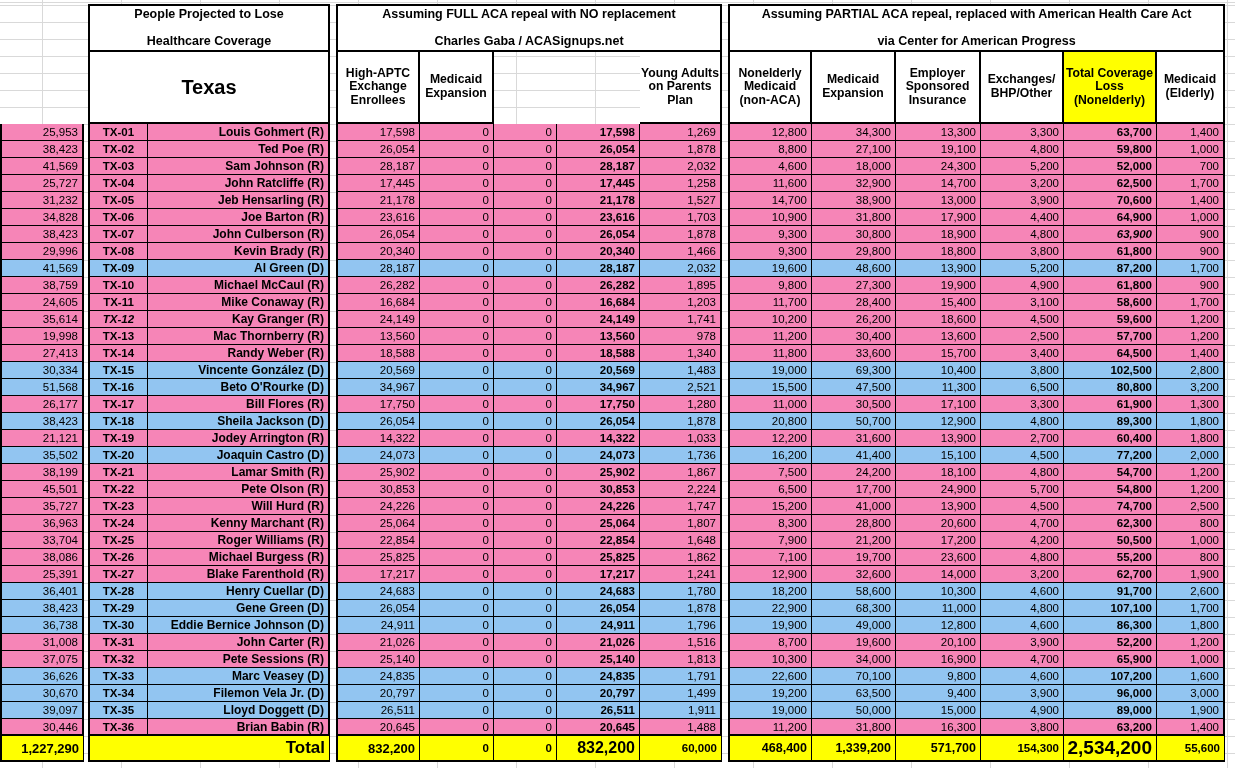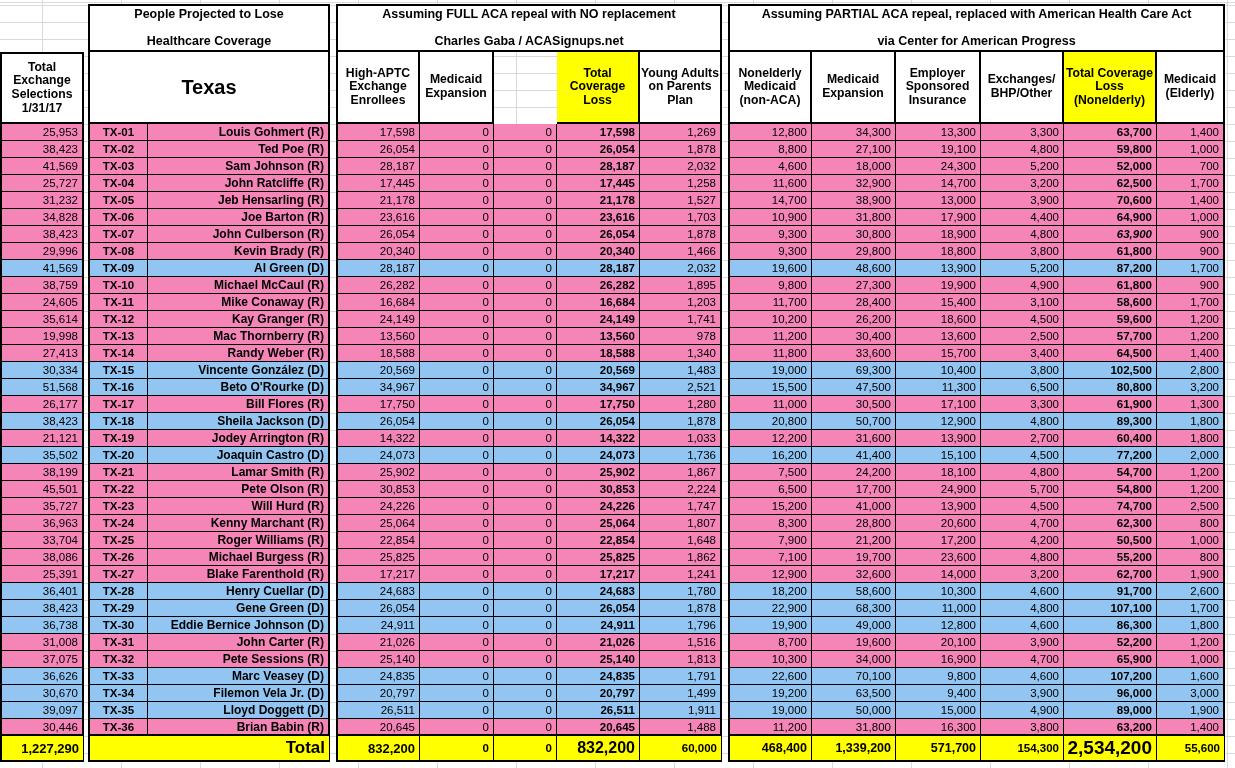--- a/index.html
+++ b/index.html
@@ -92,25 +92,23 @@
   </div>
   <div class="gh gh-full">
     <div>Assuming FULL ACA repeal with NO replacement</div>
     <div>Charles Gaba / ACASignups.net</div>
   </div>
   <div class="gh gh-partial">
     <div>Assuming PARTIAL ACA repeal, replaced with American Health Care Act</div>
     <div>via Center for American Progress</div>
   </div>
 
-  <div class="ch ch-a">Total Exchange Selections 1/31/17</div>
   <div class="ch ch-texas secl">Texas</div>
   <div class="ch ch-aptc secl">High-APTC Exchange Enrollees</div>
   <div class="ch ch-medex">Medicaid Expansion</div>
-  <div class="ch ch-tcl yl">Total Coverage Loss</div>
   <div class="ch ch-young">Young Adults on Parents Plan</div>
   <div class="ch ch-nem secl">Nonelderly Medicaid (non-ACA)</div>
   <div class="ch ch-medex2">Medicaid Expansion</div>
   <div class="ch ch-esi">Employer Sponsored Insurance</div>
   <div class="ch ch-exch">Exchanges/ BHP/Other</div>
   <div class="ch ch-eld">Medicaid (Elderly)</div>
   <div class="ch ch-tclne yl">Total Coverage Loss (Nonelderly)</div>
 
 <div class="c num secl2 secr2 pR" style="grid-area: 4 / 1;">25,953</div>
     <div class="c ctr dist secl2 pR" style="grid-area: 4 / 3;">TX-01</div>
@@ -260,21 +258,21 @@
     <div class="c num pR" style="grid-area: 14 / 8;">0</div>
     <div class="c num b pR" style="grid-area: 14 / 9;">16,684</div>
     <div class="c num secr2 pR" style="grid-area: 14 / 10;">1,203</div>
     <div class="c num secl2 pR" style="grid-area: 14 / 12;">11,700</div>
     <div class="c num pR" style="grid-area: 14 / 13;">28,400</div>
     <div class="c num pR" style="grid-area: 14 / 14;">15,400</div>
     <div class="c num pR" style="grid-area: 14 / 15;">3,100</div>
     <div class="c num b pR" style="grid-area: 14 / 16;">58,600</div>
     <div class="c num secr2 pR" style="grid-area: 14 / 17;">1,700</div>
     <div class="c num secl2 secr2 pR" style="grid-area: 15 / 1;">35,614</div>
-    <div class="c ctr dist secl2 pR" style="grid-area: 15 / 3;">TX-12</div>
+    <div class="c ctr dist secl2 pR" style="grid-area: 15 / 3; font-style: italic;">TX-12</div>
     <div class="c name secr2 pR" style="grid-area: 15 / 4;">Kay Granger (R)</div>
     <div class="c num secl2 pR" style="grid-area: 15 / 6;">24,149</div>
     <div class="c num pR" style="grid-area: 15 / 7;">0</div>
     <div class="c num pR" style="grid-area: 15 / 8;">0</div>
     <div class="c num b pR" style="grid-area: 15 / 9;">24,149</div>
     <div class="c num secr2 pR" style="grid-area: 15 / 10;">1,741</div>
     <div class="c num secl2 pR" style="grid-area: 15 / 12;">10,200</div>
     <div class="c num pR" style="grid-area: 15 / 13;">26,200</div>
     <div class="c num pR" style="grid-area: 15 / 14;">18,600</div>
     <div class="c num pR" style="grid-area: 15 / 15;">4,500</div>

